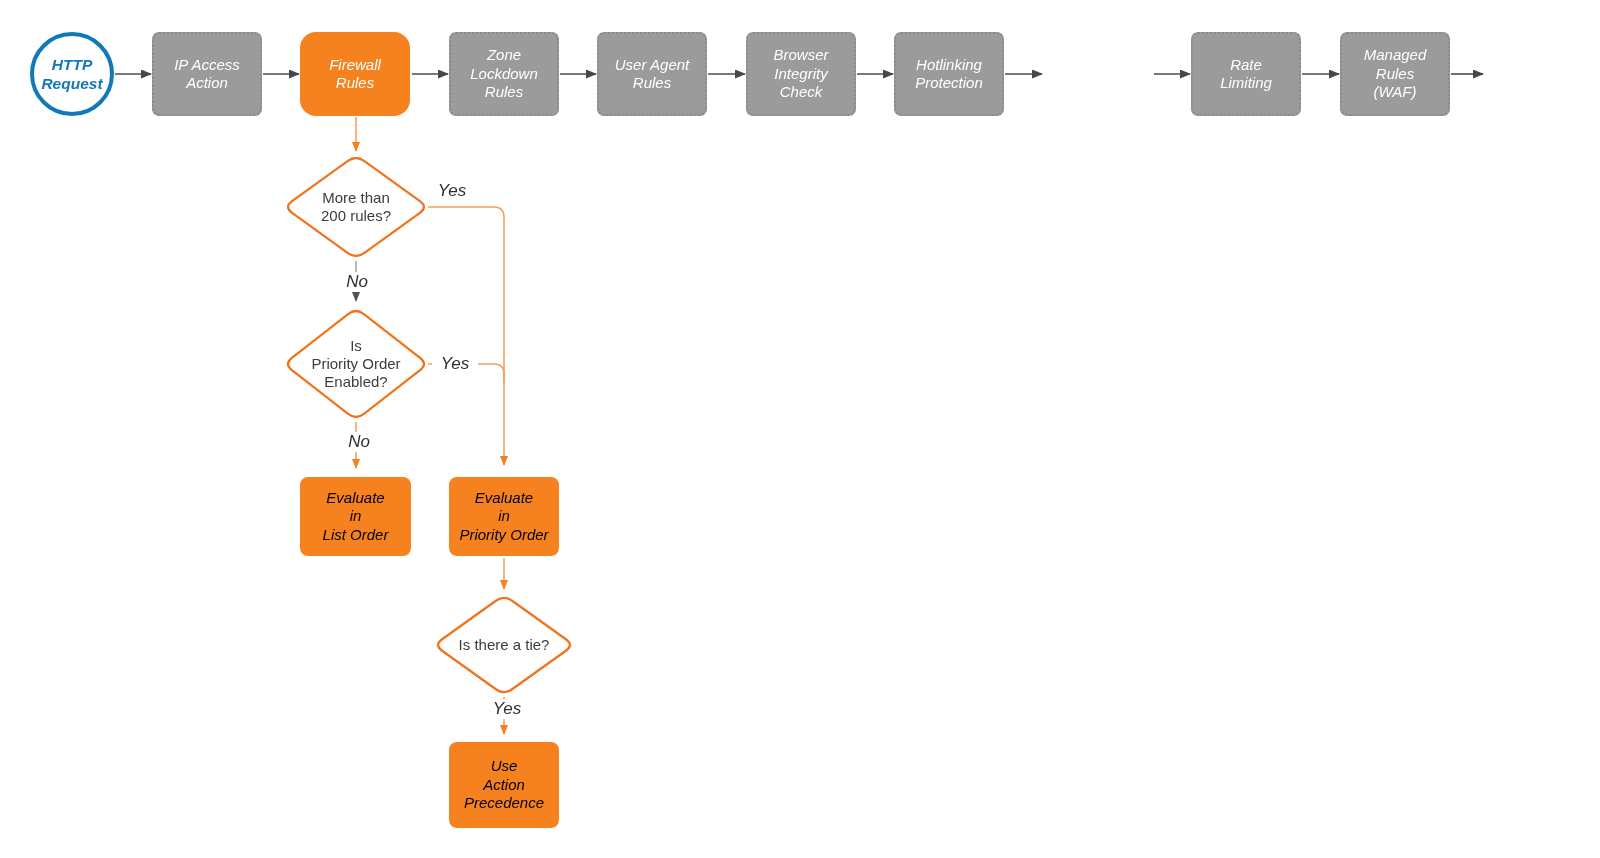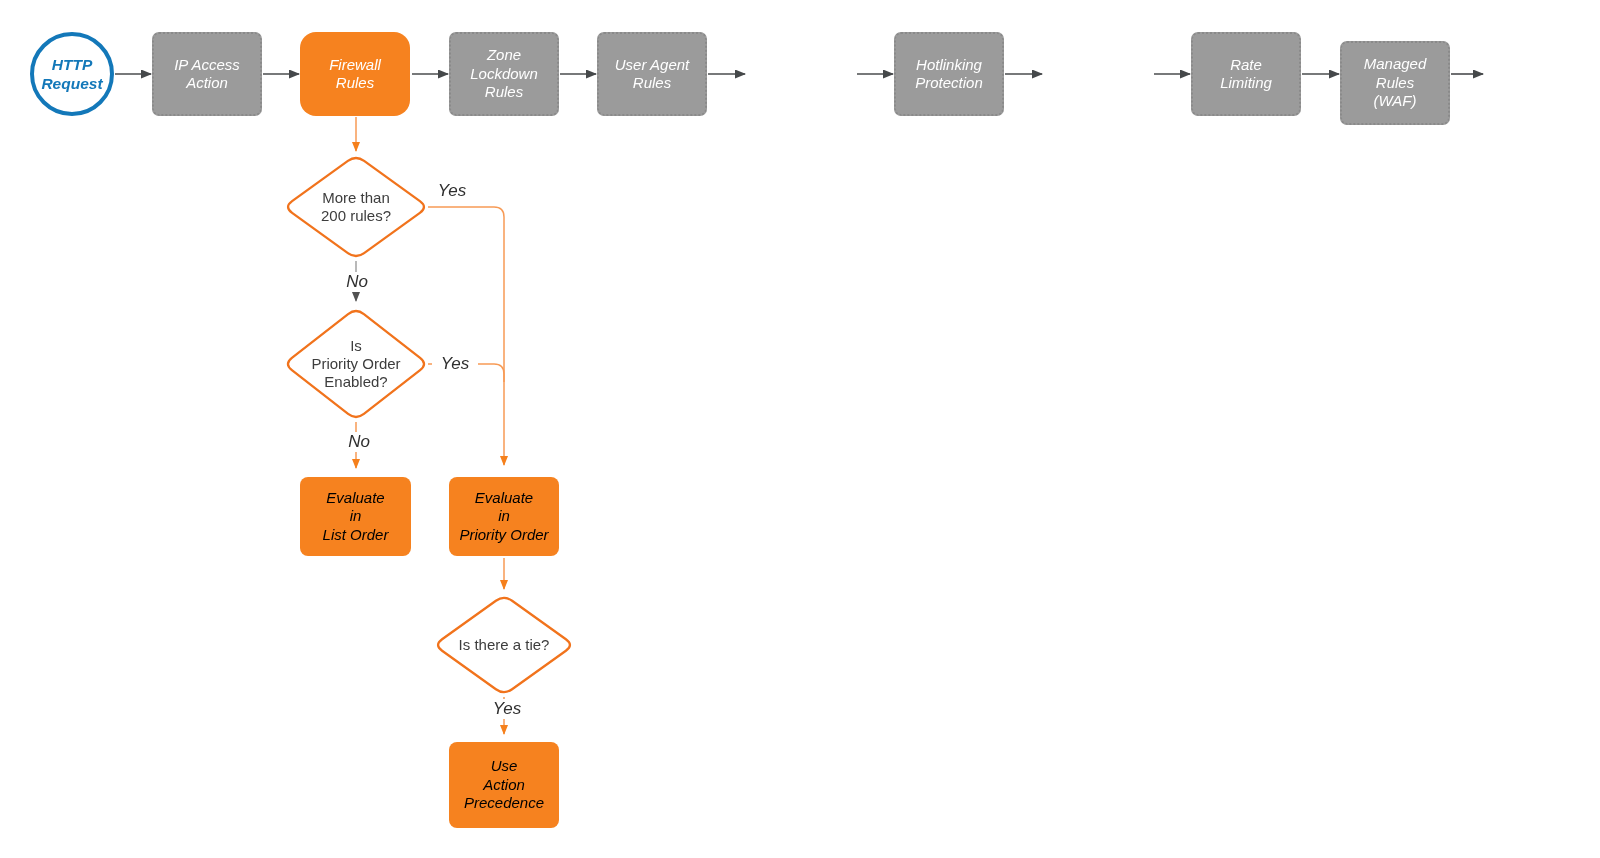--- a/index.html
+++ b/index.html
@@ -81,25 +81,28 @@
 
   <div class="node step" style="left:152px;">IP Access
 Action</div>
   <div class="node step highlight" style="left:300px;border-radius:16px;">Firewall
 Rules</div>
   <div class="node step" style="left:449px;">Zone
 Lockdown
 Rules</div>
   <div class="node step" style="left:597px;">User Agent
 Rules</div>
+  <div class="node step" style="left:746px;">Browser
+Integrity
+Check</div>
   <div class="node step" style="left:894px;">Hotlinking
 Protection</div>
   <div class="node step" style="left:1191px;">Rate
 Limiting</div>
-  <div class="node step" style="left:1340px;margin-top:9px;">Managed
+  <div class="node step" style="left:1340px;">Managed
 Rules
 (WAF)</div>
 
   <div class="diamond-label" style="left:286px;top:177px;width:140px;height:60px;">More than
 200 rules?</div>
   <div class="diamond-label" style="left:281px;top:330px;width:150px;height:68px;">Is
 Priority Order
 Enabled?</div>
   <div class="diamond-label" style="left:434px;top:631px;width:140px;height:28px;">Is there a tie?</div>
 

